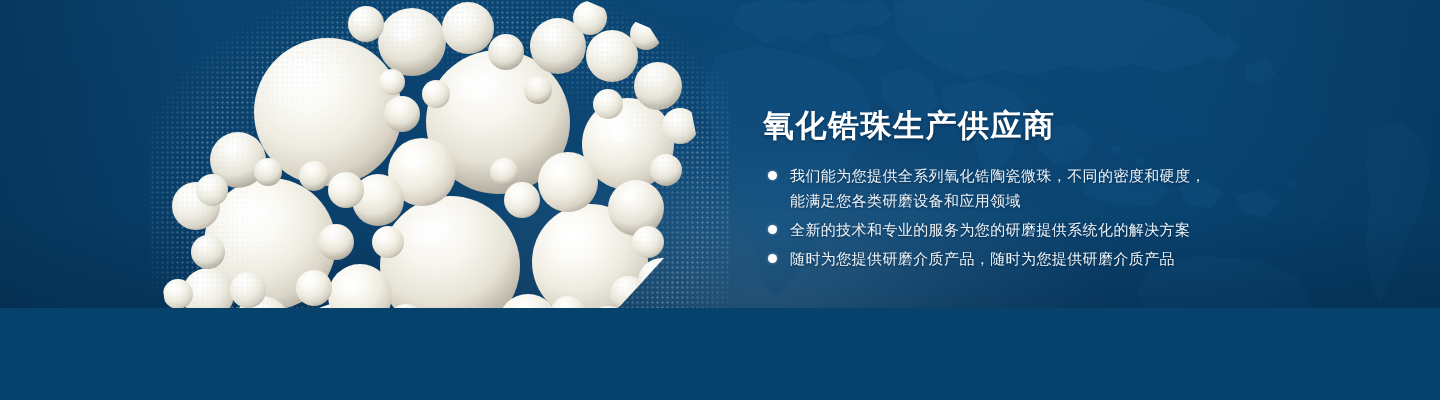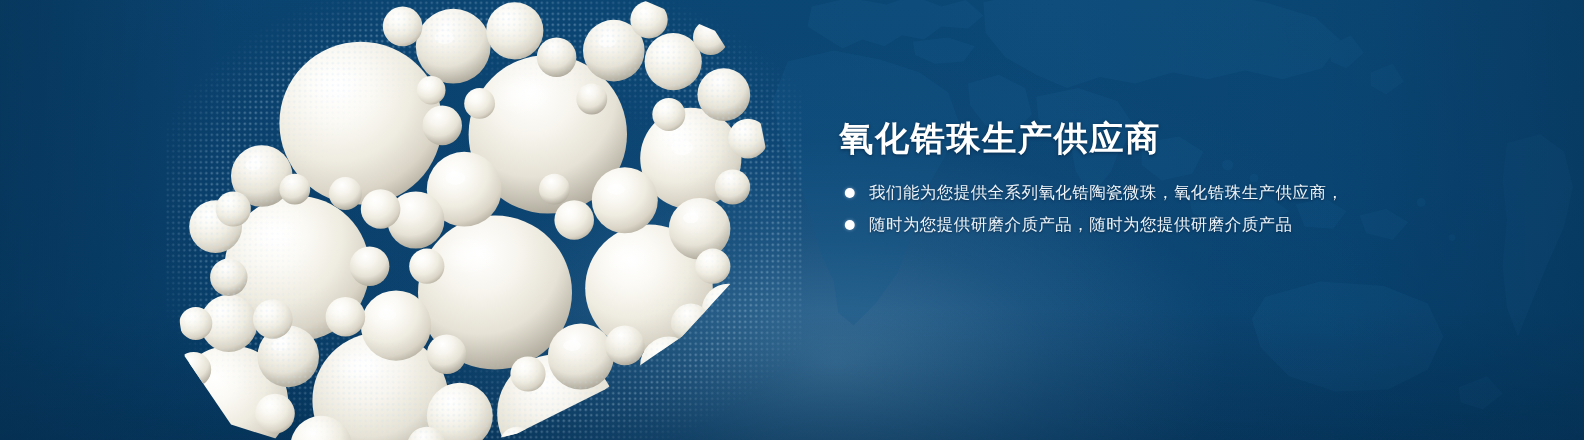--- a/index.html
+++ b/index.html
@@ -1,21 +1,21 @@
 <!DOCTYPE html>
 <html><head>
 <meta charset="utf-8">
 <style>
   * { margin:0; padding:0; box-sizing:border-box; }
   html,body { background:#07426d; }
 
   .banner{
     position:relative;
     width:1440px;
-    height:400px;
+    height:308px;
     overflow:hidden;
     font-family:"Liberation Sans","DejaVu Sans",sans-serif;
     background:#c2410c;
   }
 
   
   .bg-base{
     position:absolute; inset:0;
     background:
       radial-gradient(ellipse 520px 300px at 760px 330px, rgba(120,170,205,.46) 0%, rgba(90,140,180,.24) 38%, rgba(60,105,150,.06) 68%, rgba(0,0,0,0) 100%),
@@ -269,23 +269,28 @@
   <div class="halftone"></div>
 
   <div class="copy">
 
     <div class="headline">氧化锆珠生产供应商</div>
 
     <ul class="bullets">
 
       <li class="bullet">
         <span class="dot"></span>
-        <span>我们能为您提供全系列氧化锆陶瓷微珠，氧化锆珠生产供应商，</span>
+        <span>我们能为您提供全系列氧化锆陶瓷微珠，不同的密度和硬度，</span>
+        <span class="l2">能满足您各类研磨设备和应用领域</span>
       </li>
 
+      <li class="bullet">
+        <span class="dot"></span>
+        <span>全新的技术和专业的服务为您的研磨提供系统化的解决方案</span>
+      </li>
 
       <li class="bullet">
         <span class="dot"></span>
         <span>随时为您提供研磨介质产品，随时为您提供研磨介质产品</span>
       </li>
 
     </ul>
   </div>
 
 </div>

